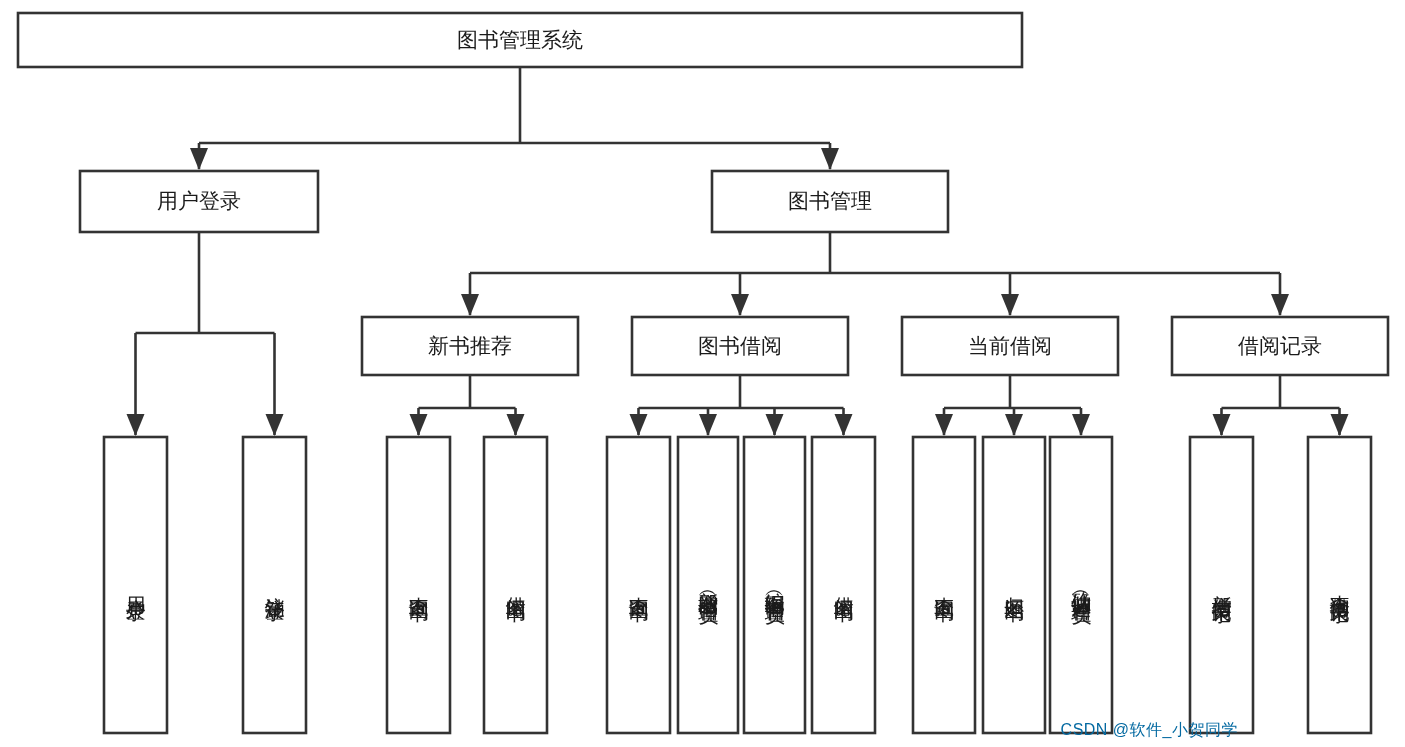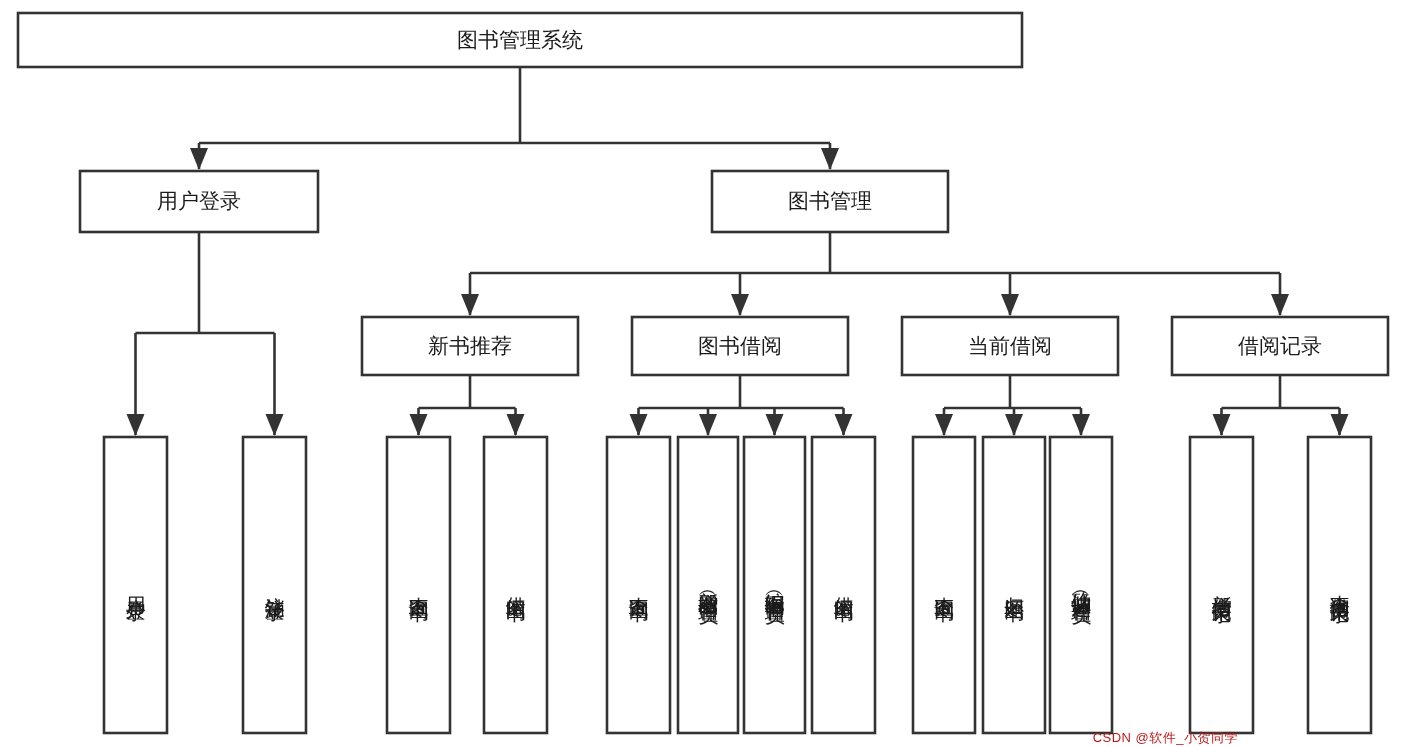--- a/index.html
+++ b/index.html
@@ -60,24 +60,24 @@
     display: flex;
     align-items: center;
     justify-content: center;
     text-align: center;
     white-space: nowrap;
     pointer-events: none;
   }
   .watermark {
     position: absolute;
     right: 8px;
-    bottom: 0;
+    bottom: 6px;
     font-family: "Liberation Sans", "DejaVu Sans", sans-serif;
-    font-size: 13px;
-    color: #b91c1c;
+    font-size: 16px;
+    color: #0369a1;
     letter-spacing: 0.5px;
     white-space: nowrap;
   }
 </style>
 </head>
 <body>
 
 <div id="diagram-root">
 
   <svg class="diagram-canvas" viewBox="0 0 1405 747">

